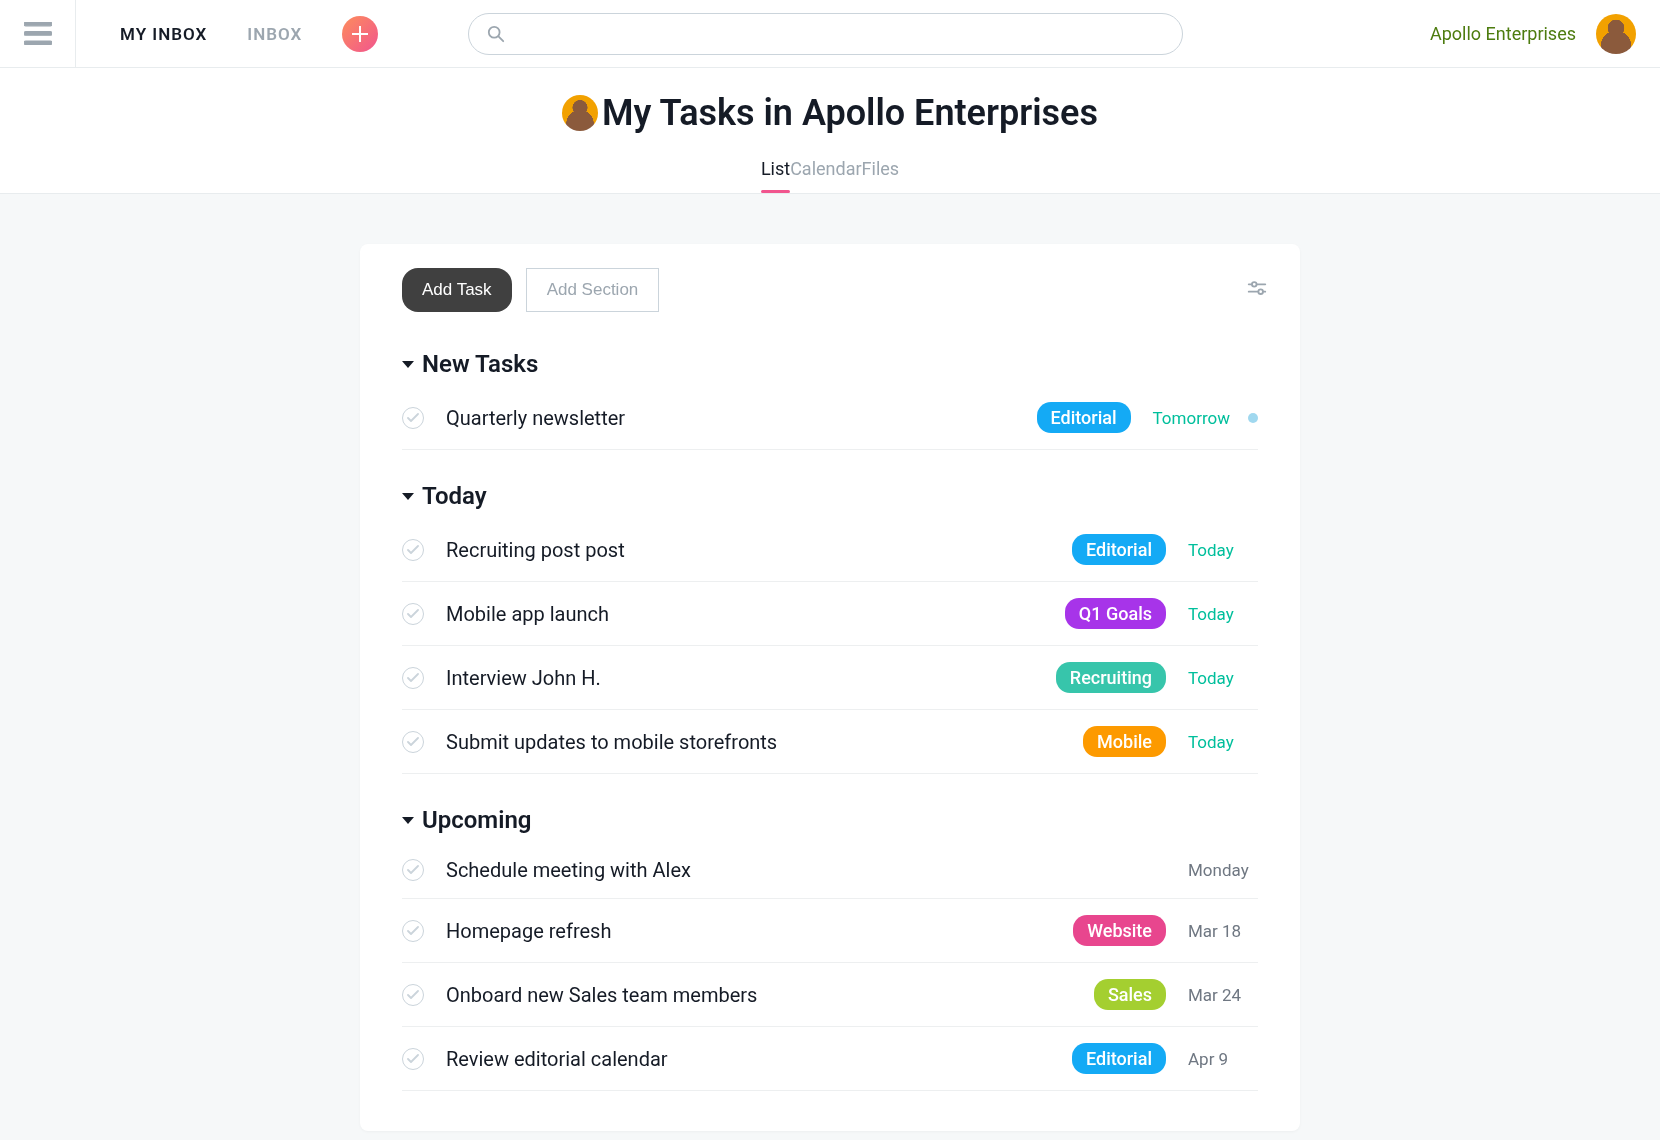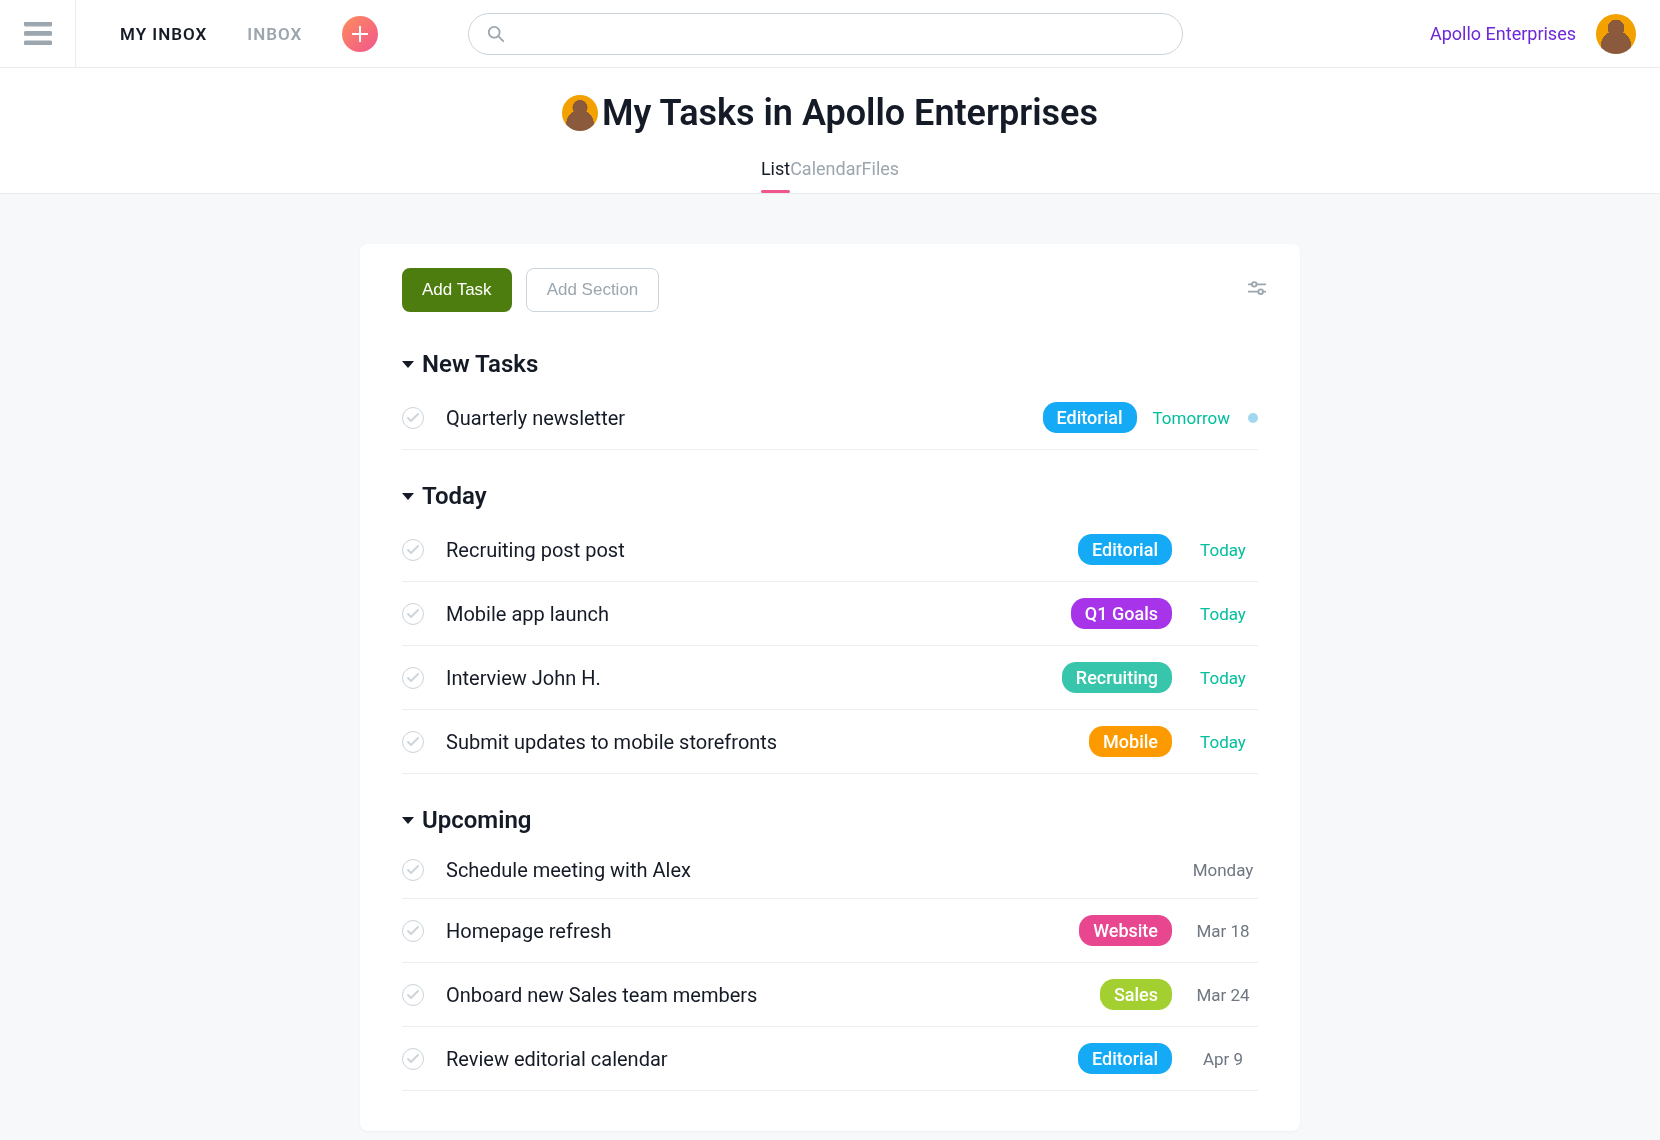--- a/index.html
+++ b/index.html
@@ -58,21 +58,21 @@
   padding: 0 18px;
   background: #fff;
 }
 .search svg { width: 18px; height: 18px; }
 .search input {
   border: none; outline: none; flex: 1;
   font-size: 16px; margin-left: 12px;
   background: transparent;
 }
 .spacer { flex: 1; }
-.workspace-name { font-size: 18px; color: #6d28d9; margin-right: 20px; }
+.workspace-name { font-size: 18px; color: #4d7c0f; margin-right: 20px; }
 .avatar {
   width: 40px; height: 40px; border-radius: 50%;
   background: #f2a100;
   background-image: radial-gradient(circle at 50% 35%, #8b5a3c 25%, transparent 26%),
                     radial-gradient(circle at 50% 80%, #8b5a3c 40%, transparent 41%);
   cursor: pointer;
 }
 
 
 .page-header {
@@ -106,28 +106,28 @@
   margin: 50px auto 0;
   background: #fff;
   border-radius: 8px;
   box-shadow: 0 1px 3px rgba(0,0,0,0.04);
   padding: 24px 0 40px;
 }
 .toolbar {
   display: flex; align-items: center; padding: 0 32px 20px 42px;
 }
 .btn-primary {
-  background: #4d7c0f; color: #fff; border: none;
+  background: #404040; color: #fff; border: none;
   font-size: 17px; font-weight: 500; padding: 12px 20px;
-  border-radius: 8px; cursor: pointer;
+  border-radius: 16px; cursor: pointer;
 }
 .btn-secondary {
   background: #fff; color: #9ca6af; border: 1px solid #cbd4db;
   font-size: 17px; font-weight: 500; padding: 11px 20px;
-  border-radius: 8px; cursor: pointer; margin-left: 14px;
+  border-radius: 0; cursor: pointer; margin-left: 14px;
 }
 .filter-icon { margin-left: auto; cursor: pointer; }
 .filter-icon svg { width: 22px; height: 22px; }
 
 .section { padding: 0 42px; }
 .section-header {
   display: flex; align-items: center; gap: 8px;
   margin: 32px 0 8px 0; cursor: pointer;
 }
 .section-header.first { margin-top: 18px; }
@@ -150,21 +150,21 @@
   flex-shrink: 0;
   display: flex; align-items: center; justify-content: center;
 }
 .check svg { width: 12px; height: 10px; }
 .task-title { font-size: 20px; color: #151b26; flex: 1; cursor: pointer; }
 .tag {
   font-size: 18px; color: #fff; padding: 5px 14px;
   border-radius: 14px; margin-left: 10px; font-weight: 500;
   white-space: nowrap;
 }
-.due { font-size: 17px; margin-left: 16px; min-width: 70px; text-align: center; }
+.due { font-size: 17px; margin-left: 22px; min-width: 70px; text-align: left; }
 .due.green { color: #00bf9c; }
 .due.gray { color: #6f7782; }
 .dot {
   width: 10px; height: 10px; border-radius: 50%;
   background: #a0d8ef; margin-left: 18px; flex-shrink: 0;
 }
 </style>
 </head>
 <body>
 

